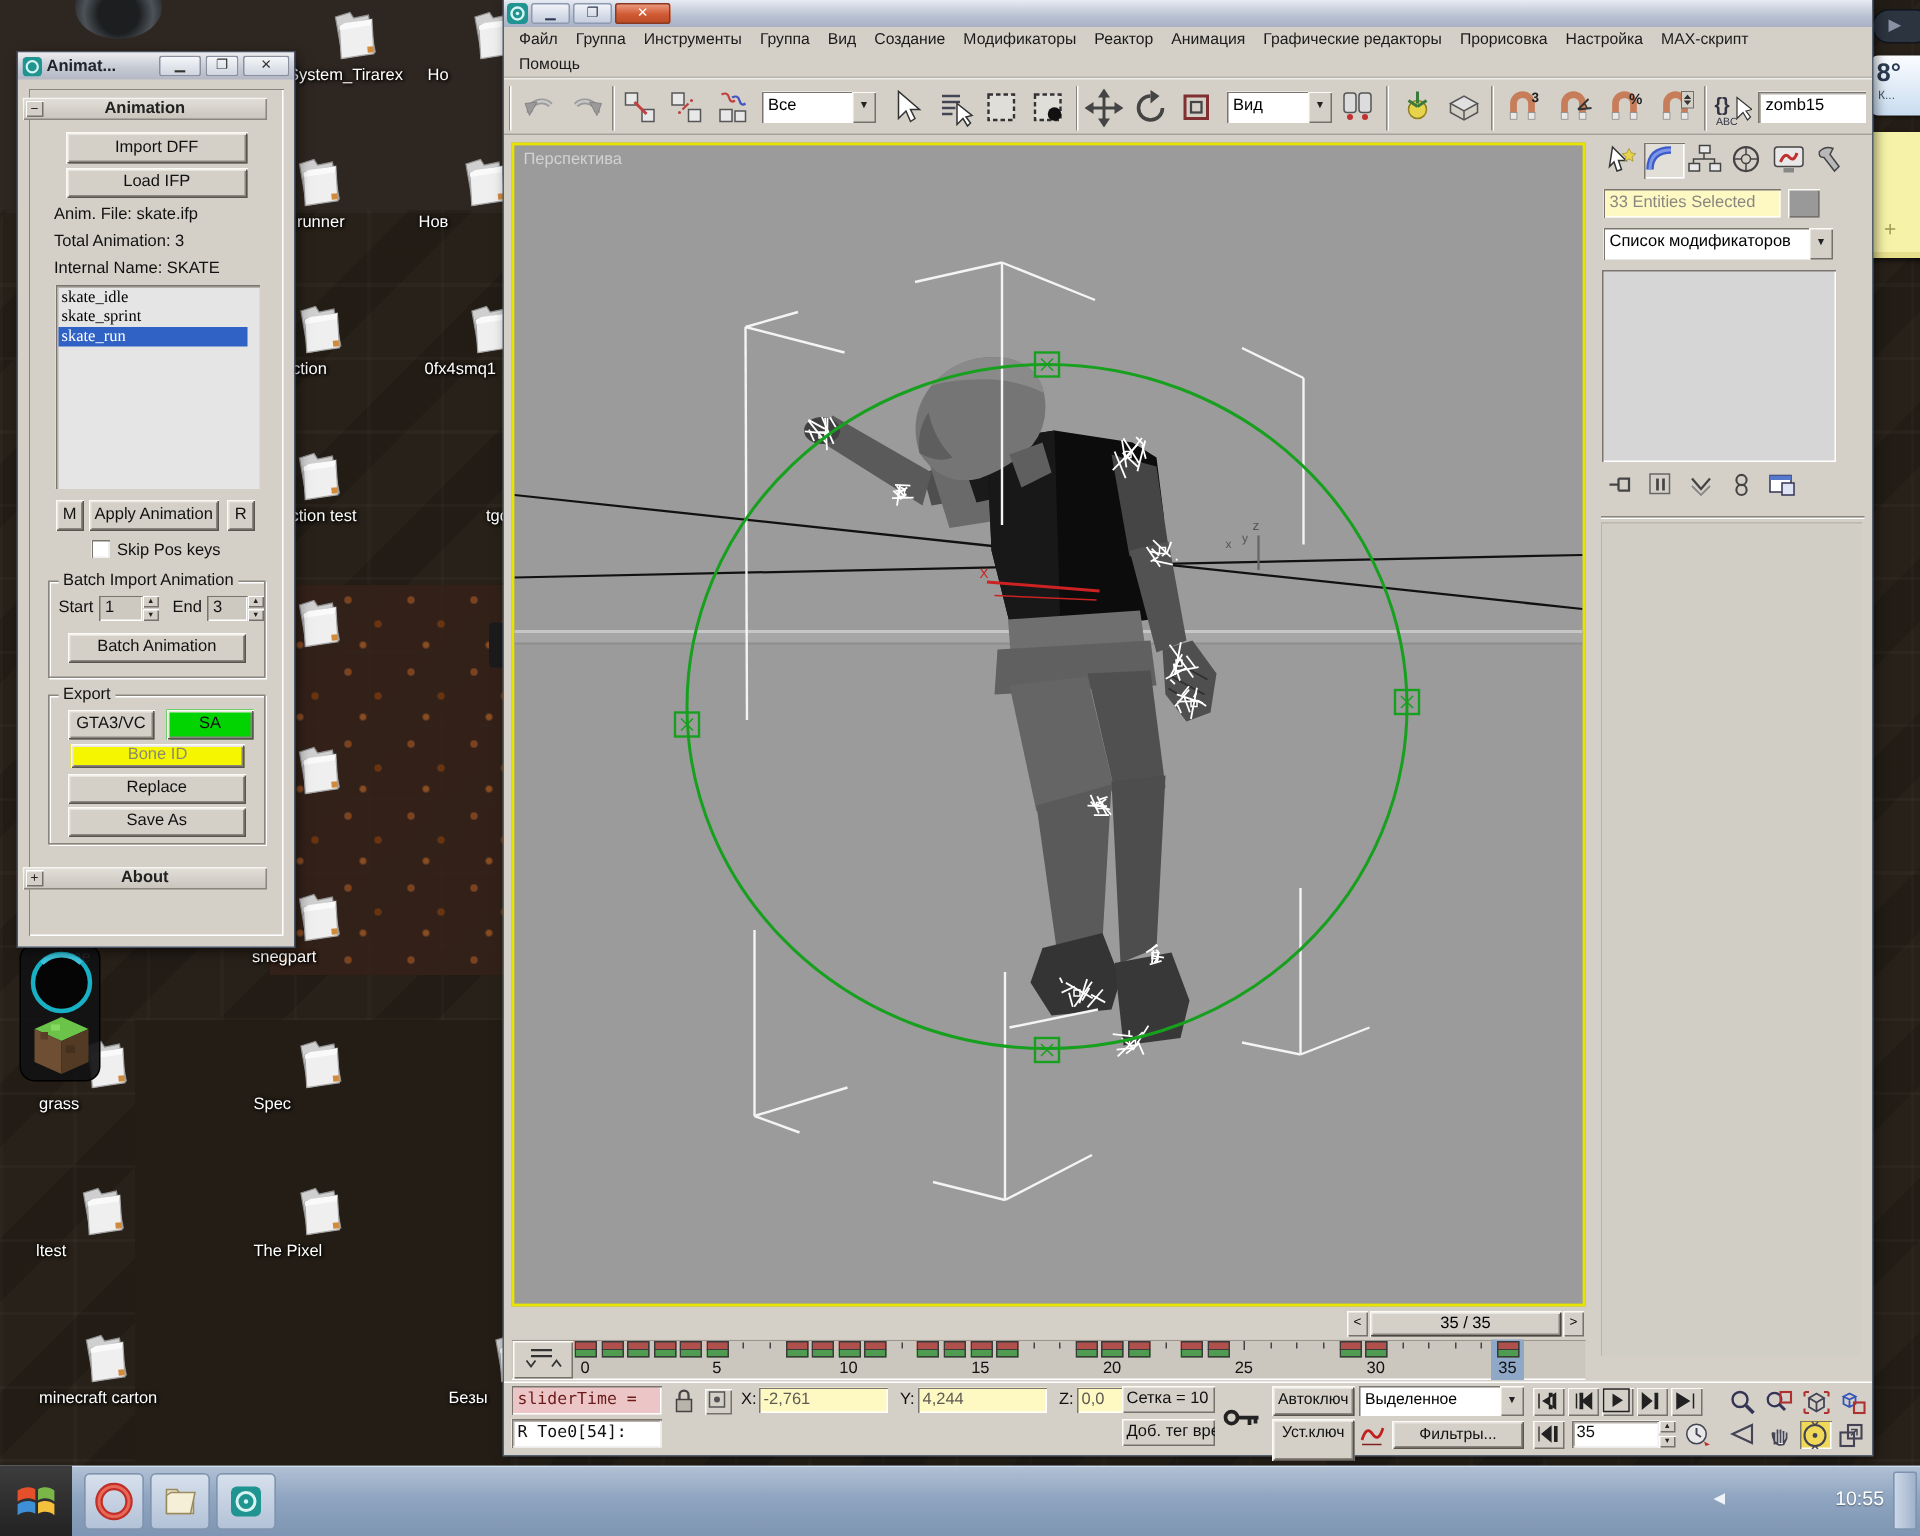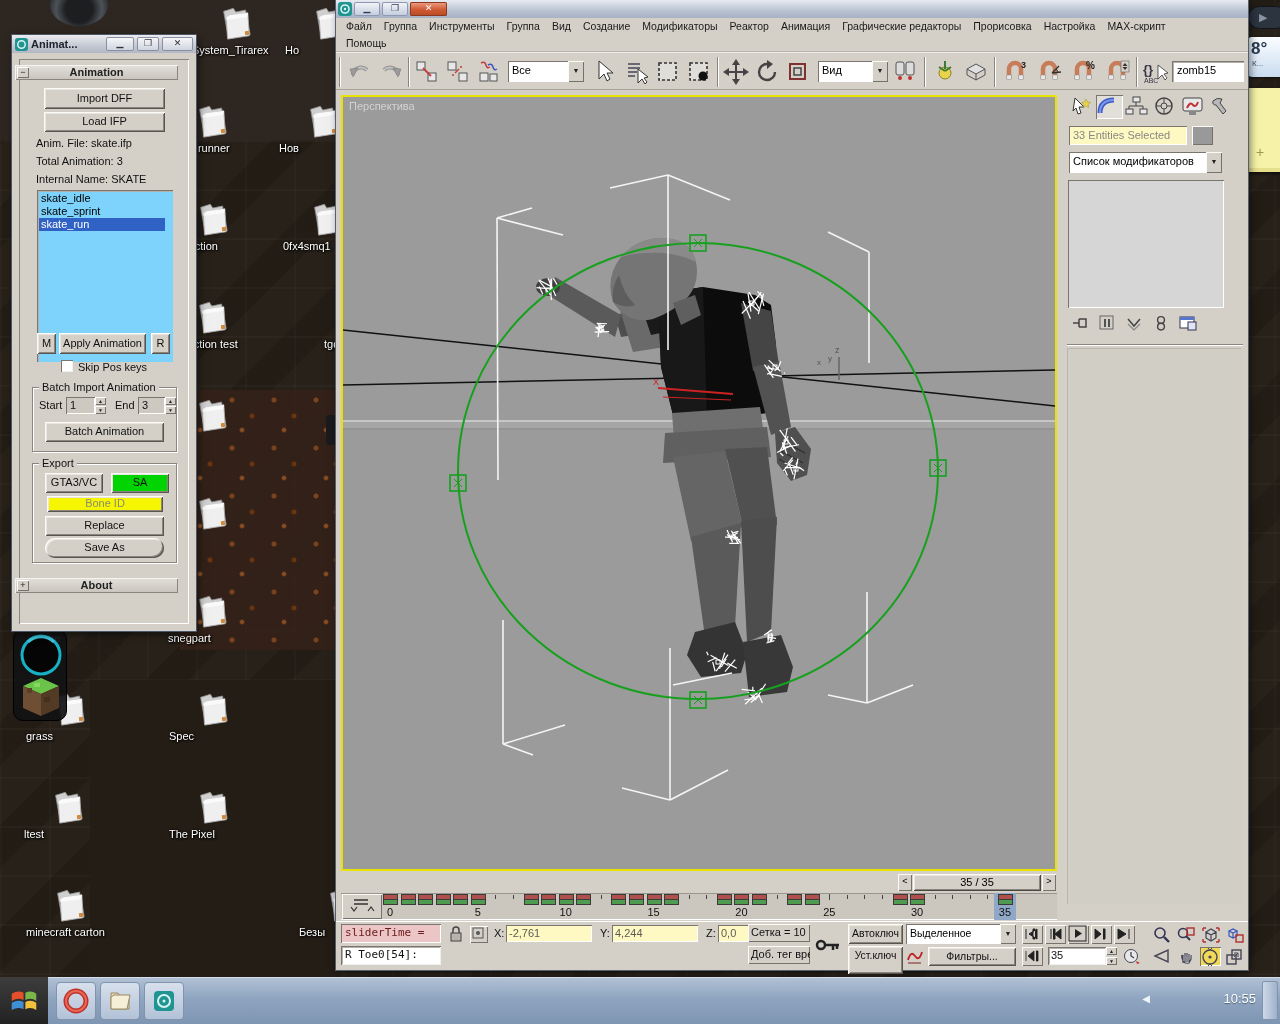--- a/index.html
+++ b/index.html
@@ -114,21 +114,21 @@
 .rollout { position:absolute; left:3px; width:163px; height:15px; background:linear-gradient(#e3e0da,#c8c4bc); box-shadow:inset 1px 1px 0 #f6f4f0, inset -1px -1px 0 #8a867f; font-size:11px; font-weight:bold; color:#222; text-align:center; line-height:15px;}
 .rollout .pm { position:absolute; left:2px; top:2px; width:12px; height:11px; background:#d4d0c8; box-shadow:inset 1px 1px 0 #fff, inset -1px -1px 0 #75716b; font-size:9px; line-height:10px; font-weight:normal; text-align:center;}
 .dbtn { position:absolute; background:#d4d0c8; box-shadow:inset 1px 1px 0 #fdfbf6, inset -1px -1px 0 #5a564f, inset 2px 2px 0 #e9e6e0, inset -2px -2px 0 #8a867f; font-size:11px; text-align:center; color:#111; }
 .dlabel { position:absolute; font-size:11px; color:#111; }
 .grp { position:absolute; border:1px solid #8a867f; box-shadow:inset 1px 1px 0 #fff, 1px 1px 0 #fff; }
 .grp .gtitle { position:absolute; left:6px; top:-7px; background:#d4d0c8; font-size:11px; padding:0 3px; color:#111;}
 .spinfld { position:absolute; height:17px; background:#cdc9c1; box-shadow:inset 1px 1px 0 #7a766f, inset -1px -1px 0 #fff; font-size:11px; padding:2px 0 0 4px; color:#111;}
 .spin { position:absolute; width:11px; height:17px; }
 .spin .up,.spin .dn { position:absolute; left:0; width:11px; height:8px; background:#d4d0c8; box-shadow:inset 1px 1px 0 #fff, inset -1px -1px 0 #75716b; font-size:5px; text-align:center; color:#222; line-height:8px;}
 .spin .up{top:0;} .spin .dn{bottom:0;}
-#dlg-list { position:absolute; left:25px; top:155px; width:136px; height:172px; background:#7dd3fc; box-shadow:inset 1px 1px 0 #7a766f, inset 2px 2px 0 #b5b1aa; padding:2px 0 0 2px; }
+#dlg-list { position:absolute; left:25px; top:155px; width:136px; height:136px; background:#e5e5e5; box-shadow:inset 1px 1px 0 #7a766f, inset 2px 2px 0 #b5b1aa; padding:2px 0 0 2px;font-family:Liberation Serif, serif; }
 .litem { font-size:11px; height:13px; padding-left:2px; color:#000; width:126px;}
 .litem.sel { background:#2f62c4; color:#fff; }
 .checkbox { position:absolute; width:12px; height:12px; background:#fff; box-shadow:inset 1px 1px 0 #7a766f, inset -1px -1px 0 #f0f0f0; }
 </style>
 </head>
 <body>
 
 <div id="screen">
   <div id="desktop">
     <div class="patch" id="patchB"></div>
@@ -977,21 +977,21 @@
       </div>
     <div class="dbtn" style="left:33px; top:387px; width:119px; height:20px; line-height:19px;">Batch Animation</div>
 
     <div class="grp" style="left:20px; top:428px; width:145px; height:100px;">
       <div class="gtitle">Export</div>
     </div>
     <div class="dbtn" style="left:33px; top:438px; width:58px; height:20px; line-height:19px;">GTA3/VC</div>
     <div class="dbtn" id="sa-btn" style="left: 99px; top: 438px; width: 58px; height: 20px; line-height: 19px; background: rgb(2, 212, 2);">SA</div>
     <div class="dbtn" id="bone-btn" style="left: 35px; top: 461px; width: 116px; height: 16px; line-height: 15px; color: rgb(138, 138, 114); background: rgb(246, 246, 0);">Bone ID</div>
     <div class="dbtn" style="left:33px; top:481px; width:119px; height:20px; line-height:19px;">Replace</div>
-    <div class="dbtn" style="left:33px; top:503px; width:119px; height:20px; line-height:19px;border-radius:10px;">Save As</div>
+    <div class="dbtn" style="left:33px; top:503px; width:119px; height:20px; line-height:19px;">Save As</div>
 
     <div class="rollout" style="top:543px;">
       <div class="pm">+</div>
       <span>About</span>
     </div>
   </div>
 
   <div id="taskbar">
     <div id="startbtn">
       <svg width="30" height="28" viewBox="0 0 33 30" style="margin:10px 0 0 9px">

